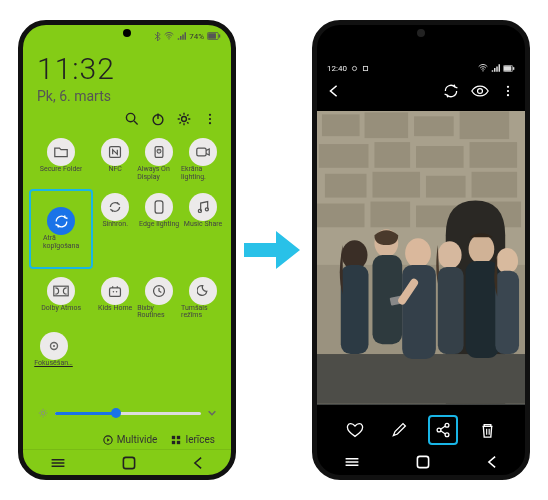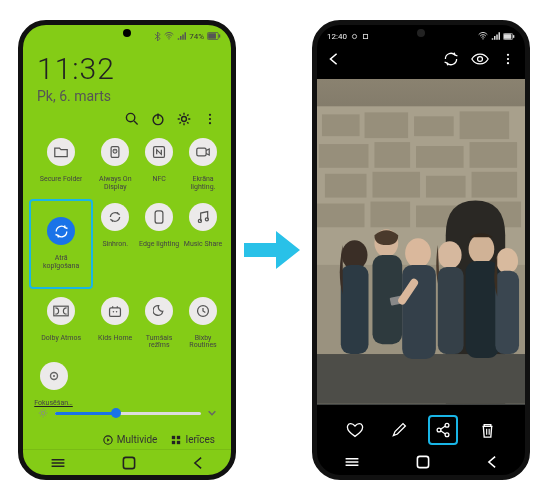--- a/index.html
+++ b/index.html
@@ -54,22 +54,22 @@
     display:flex; flex-direction:column; align-items:center;
     padding: 4px 0; position:relative;
   }
   .tile .circ {
     width:28px; height:28px; border-radius:50%;
     background:#eceaea; display:flex; align-items:center; justify-content:center;
     color:#555;
   }
   .tile.on .circ { background:#1a73e8; color:#fff; }
   .tile .lbl {
-    font-size:7px; color:#444; text-align:center; line-height:1.1;
-    margin-top:10px; max-width:46px; overflow:hidden;
+    font-size:7px; color:#444; line-height:1.1;
+    margin-top:0; max-width:46px; overflow:hidden;
   }
   .highlight-box {
     border:2px solid #19b5e6; border-radius:4px;
     padding:12px;
   }
   .row-partial { display:flex; padding: 4px 6px 0 6px; }
   .slider-row {
     position:absolute; bottom:56px; left:0; right:0;
     display:flex; align-items:center; padding: 0 14px; gap:6px;
   }
@@ -81,21 +81,21 @@
     display:flex; justify-content:flex-end; gap:14px; padding:0 16px;
   }
   .bottom-item { display:flex; align-items:center; gap:4px; font-size:10px; color:#333;}
   .navbar {
     position:absolute; bottom:0; left:0; right:0; height:26px;
     display:flex; justify-content:space-around; align-items:center;
     border-top:1px solid rgba(0,0,0,0.08);
   }
 
   
-  .gallery { position:absolute; inset:0; color:#fff; }
+  .gallery { position:absolute; inset:0; color:#fff;margin-top:32px; }
   .g-statusbar {
     display:flex; justify-content:space-between; align-items:center;
     height:18px; padding: 4px 10px 0 10px; font-size:8px; color:#eee;
   }
   .g-topbar {
     display:flex; justify-content:space-between; align-items:center;
     padding: 8px 10px;
   }
   .g-topright { display:flex; gap:12px; align-items:center;}
   .g-photo {
@@ -192,35 +192,35 @@
             <div class="circ">
               <svg width="14" height="12" viewBox="0 0 18 14">
                 <path d="M1 2h6l2 2h8v9H1z" fill="none" stroke="currentColor" stroke-width="1.6"></path>
               </svg>
             </div>
             <div class="lbl">Secure Folder</div>
           </div>
           <div class="tile">
             <div class="circ">
               <svg width="14" height="14" viewBox="0 0 18 18">
+                <rect x="2" y="2" width="14" height="14" rx="2" fill="none" stroke="currentColor" stroke-width="1.6"></rect>
+                <path d="M6 12V6l6 6V6" fill="none" stroke="currentColor" stroke-width="1.6"></path>
+              </svg>
+            </div>
+            <div class="lbl">NFC</div>
+          </div>
+          <div class="tile">
+            <div class="circ">
+              <svg width="14" height="14" viewBox="0 0 18 18">
                 <rect x="4" y="2" width="10" height="14" rx="2" fill="none" stroke="currentColor" stroke-width="1.6"></rect>
                 <circle cx="9" cy="8" r="2.5" fill="none" stroke="currentColor" stroke-width="1.4"></circle>
                 <line x1="9" y1="8" x2="9" y2="6.3" stroke="currentColor" stroke-width="1.2"></line>
               </svg>
             </div>
             <div class="lbl">Always On Display</div>
-          </div>
-          <div class="tile">
-            <div class="circ">
-              <svg width="14" height="14" viewBox="0 0 18 18">
-                <rect x="2" y="2" width="14" height="14" rx="2" fill="none" stroke="currentColor" stroke-width="1.6"></rect>
-                <path d="M6 12V6l6 6V6" fill="none" stroke="currentColor" stroke-width="1.6"></path>
-              </svg>
-            </div>
-            <div class="lbl">NFC</div>
           </div>
           <div class="tile">
             <div class="circ">
               <svg width="14" height="12" viewBox="0 0 18 14">
                 <rect x="1" y="2" width="12" height="10" rx="2" fill="none" stroke="currentColor" stroke-width="1.6"></rect>
                 <path d="M13 5l4-2v8l-4-2" fill="none" stroke="currentColor" stroke-width="1.6"></path>
               </svg>
             </div>
             <div class="lbl">Ekrāna lighting.</div>
           </div>
@@ -277,34 +277,34 @@
                 <rect x="2" y="5" width="14" height="11" rx="2" fill="none" stroke="currentColor" stroke-width="1.6"></rect>
                 <path d="M6 5V3M12 5V3" stroke="currentColor" stroke-width="1.6"></path>
                 <circle cx="7" cy="10" r="1" fill="currentColor"></circle>
                 <circle cx="11" cy="10" r="1" fill="currentColor"></circle>
               </svg>
             </div>
             <div class="lbl">Kids Home</div>
           </div>
           <div class="tile">
             <div class="circ">
-              <svg width="13" height="13" viewBox="0 0 16 16">
-                <path d="M12 9A6 6 0 1 1 7 2a5 5 0 0 0 5 7z" fill="none" stroke="currentColor" stroke-width="1.6"></path>
-              </svg>
-            </div>
-            <div class="lbl">Tumšais režīms</div>
-          </div>
-          <div class="tile">
-            <div class="circ">
               <svg width="14" height="14" viewBox="0 0 18 18">
                 <circle cx="9" cy="9" r="7" fill="none" stroke="currentColor" stroke-width="1.6"></circle>
                 <path d="M9 5v4l3 2" fill="none" stroke="currentColor" stroke-width="1.6"></path>
               </svg>
             </div>
             <div class="lbl">Bixby Routines</div>
+          </div>
+          <div class="tile">
+            <div class="circ">
+              <svg width="13" height="13" viewBox="0 0 16 16">
+                <path d="M12 9A6 6 0 1 1 7 2a5 5 0 0 0 5 7z" fill="none" stroke="currentColor" stroke-width="1.6"></path>
+              </svg>
+            </div>
+            <div class="lbl">Tumšais režīms</div>
           </div>
         </div>
 
       <div class="row-partial">
         <div class="tile" style="width:25%;text-decoration:underline;">
           <div class="circ">
               <svg width="14" height="14" viewBox="0 0 20 20">
                 <circle cx="10" cy="10" r="5" fill="none" stroke="#666" stroke-width="2"></circle>
                 <circle cx="10" cy="10" r="1.5" fill="#666"></circle>
               </svg>

